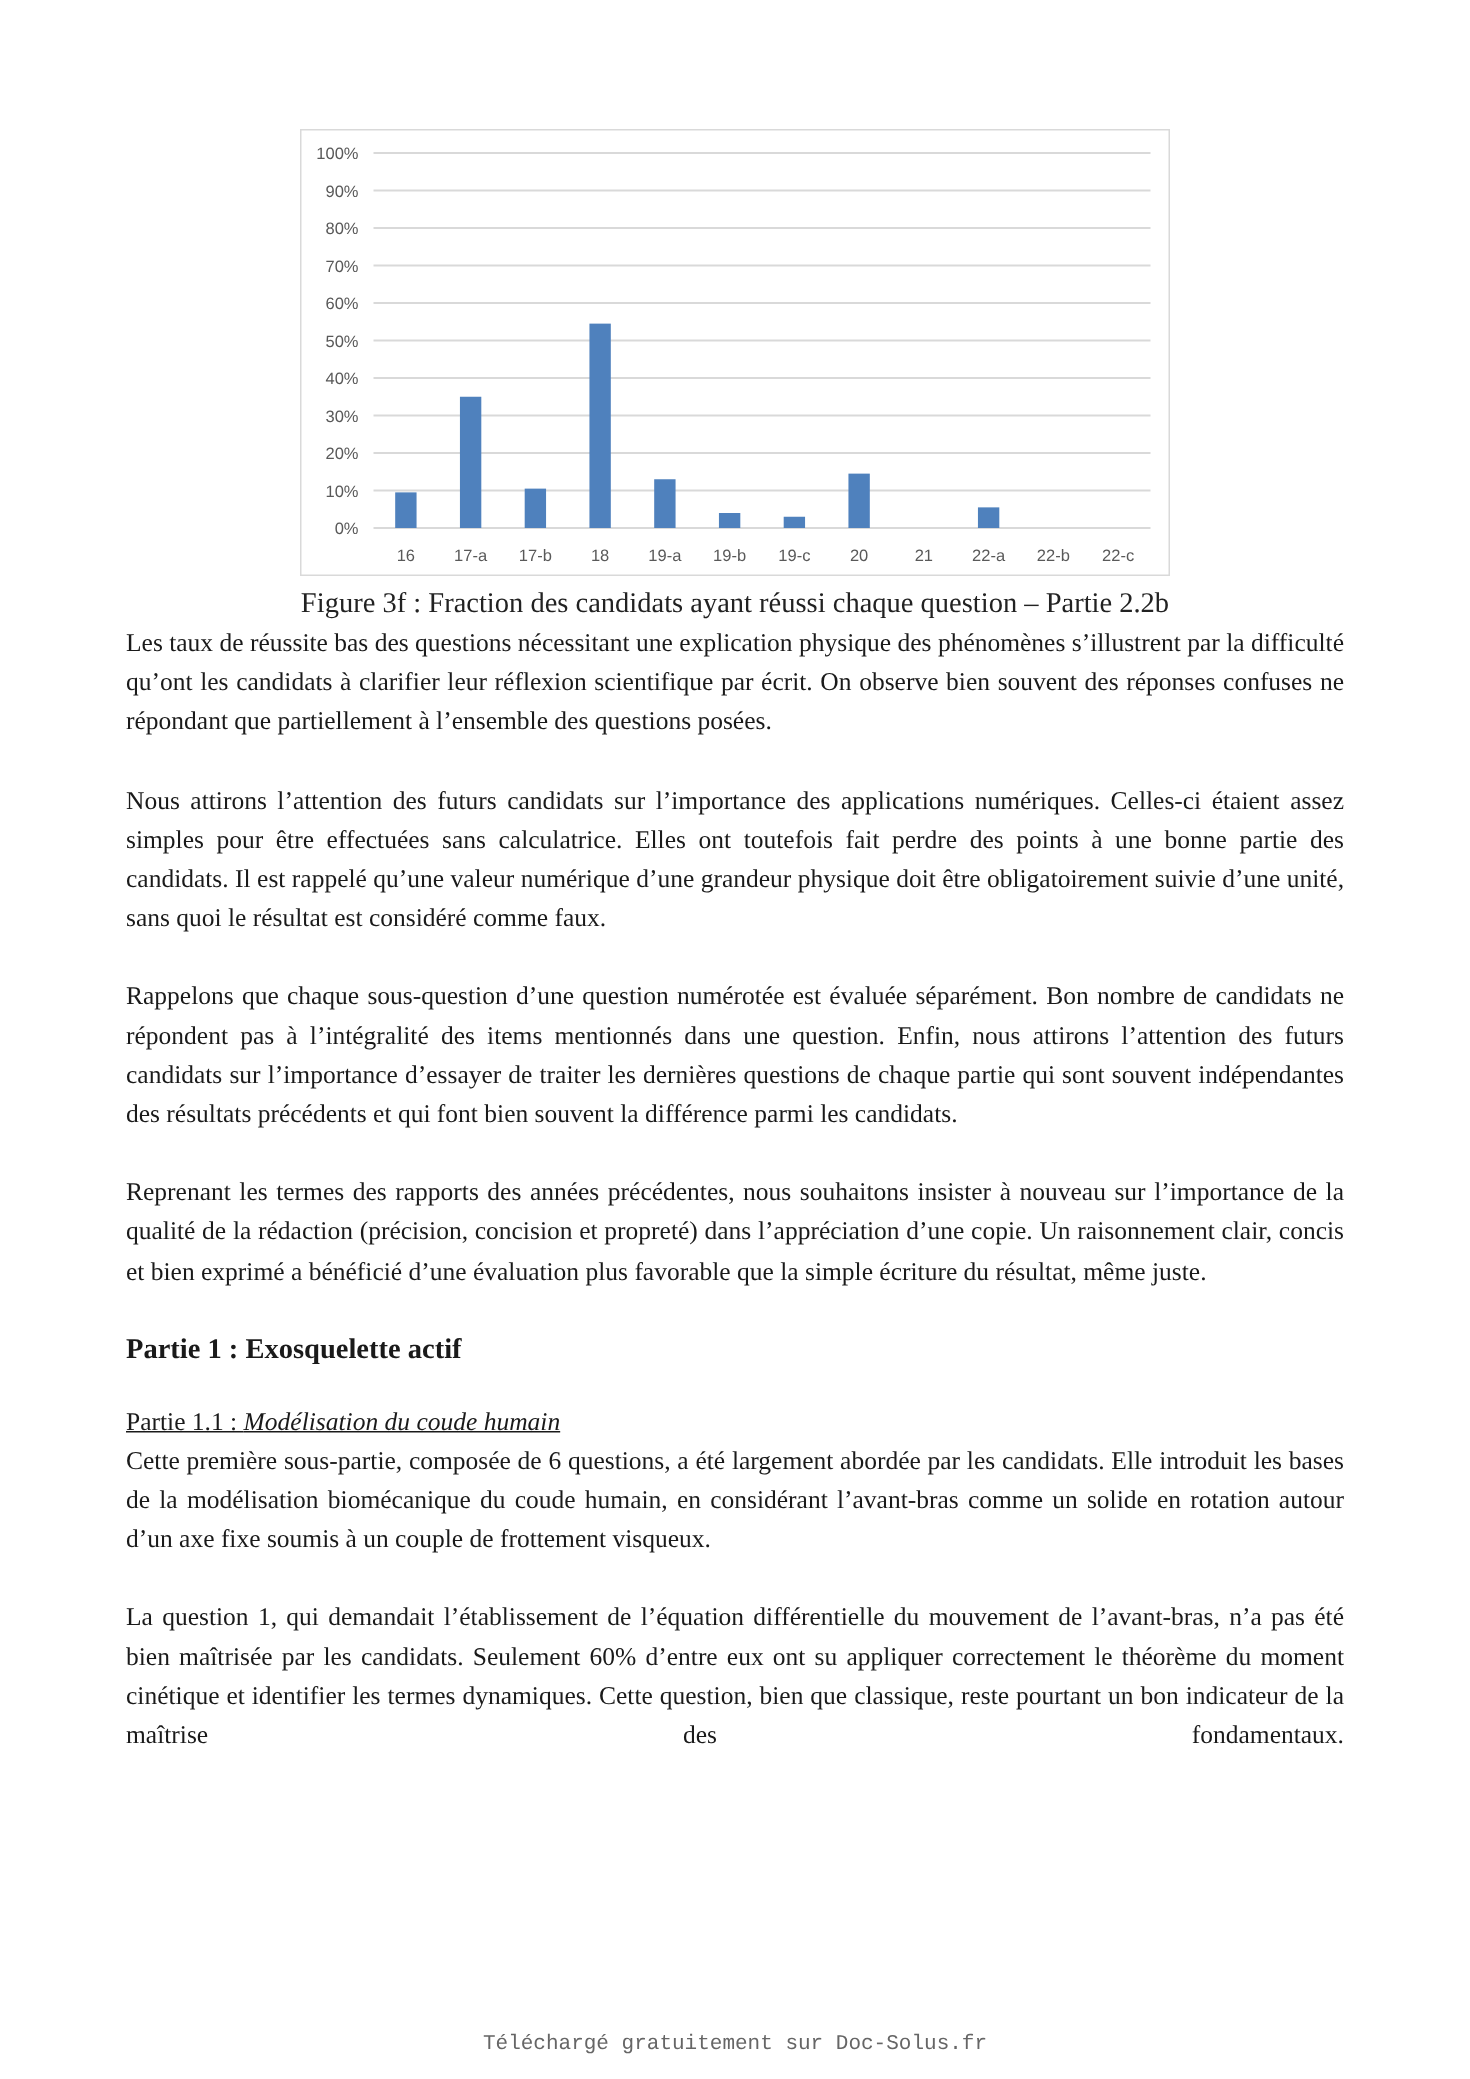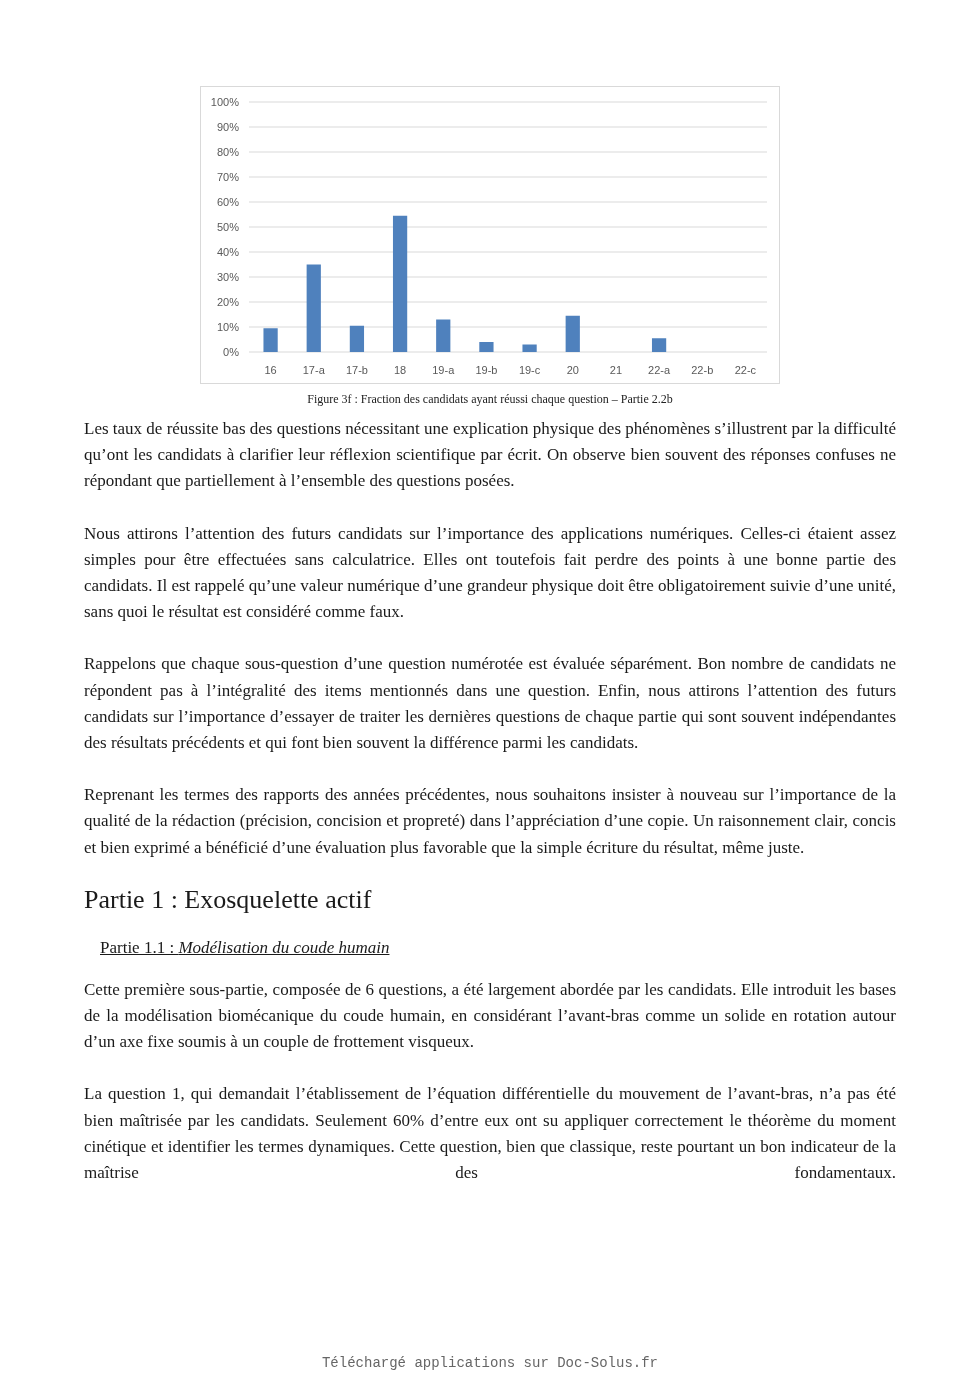--- a/index.html
+++ b/index.html
@@ -2,26 +2,26 @@
 <html><head>
 <meta charset="utf-8">
 <style>
   html, body { margin: 0; padding: 0; background: #ffffff; }
   body { width: 980px; height: 1386px; position: relative; overflow: hidden;
          font-family: "Liberation Serif", "DejaVu Serif", serif; color: #1a1a1a; }
   .chart-box { position: absolute; left: 200px; top: 86px; width: 580px; height: 298px;
                border: 1px solid #d9d9d9; background: #fff; box-sizing: border-box; }
   .chart-box svg { position: absolute; left: 0; top: 0; }
   .caption { position: absolute; left: 0; width: 980px; top: 392px; text-align: center;
-             font-size: 12px; color: #222; }
+             font-size: 19px; color: #222; }
   .content { position: absolute; left: 84px; width: 812px; top: 416px; }
   .para { font-size: 17px; line-height: 26.2px; text-align: justify; margin: 0 0 26px 0; }
   .para.last-justify { text-align-last: justify; }
-  h2.part { font-size: 26px; font-weight: normal; margin: 0 0 22px 0; line-height: 26px; }
-  .subhead { font-size: 17px; line-height: 26px; text-decoration: underline; margin: 16px; }
+  h2.part { font-size: 19px; font-weight: bold; margin: 0 0 22px 0; line-height: 26px; }
+  .subhead { font-size: 17px; line-height: 26px; text-decoration: underline; margin: 0; }
   .subhead em { font-style: italic; }
   .para.after-sub { margin-top: 0; }
   .footer { position: absolute; left: 0; width: 980px; top: 1355px; text-align: center;
             font-family: "Liberation Mono", "DejaVu Sans Mono", monospace; font-size: 14px; color: #666; }
   .tick-label { font-family: "Liberation Sans", "DejaVu Sans", sans-serif; font-size: 11px; fill: #595959; }
 </style>
 </head>
 <body>
 
 <div class="chart-box">
@@ -88,13 +88,13 @@
   <p class="para">Rappelons que chaque sous-question d’une question numérotée est évaluée séparément. Bon nombre de candidats ne répondent pas à l’intégralité des items mentionnés dans une question. Enfin, nous attirons l’attention des futurs candidats sur l’importance d’essayer de traiter les dernières questions de chaque partie qui sont souvent indépendantes des résultats précédents et qui font bien souvent la différence parmi les candidats.</p>
   <p class="para">Reprenant les termes des rapports des années précédentes, nous souhaitons insister à nouveau sur l’importance de la qualité de la rédaction (précision, concision et propreté) dans l’appréciation d’une copie. Un raisonnement clair, concis et bien exprimé a bénéficié d’une évaluation plus favorable que la simple écriture du résultat, même juste.</p>
 
   <h2 class="part">Partie 1 : Exosquelette actif</h2>
 
   <p class="subhead"><span>Partie 1.1 : </span><em>Modélisation du coude humain</em></p>
   <p class="para after-sub">Cette première sous-partie, composée de 6 questions, a été largement abordée par les candidats. Elle introduit les bases de la modélisation biomécanique du coude humain, en considérant l’avant-bras comme un solide en rotation autour d’un axe fixe soumis à un couple de frottement visqueux.</p>
   <p class="para last-justify">La question 1, qui demandait l’établissement de l’équation différentielle du mouvement de l’avant-bras, n’a pas été bien maîtrisée par les candidats. Seulement 60% d’entre eux ont su appliquer correctement le théorème du moment cinétique et identifier les termes dynamiques. Cette question, bien que classique, reste pourtant un bon indicateur de la maîtrise des fondamentaux.</p>
 </div>
 
-<div class="footer">Téléchargé applications sur Doc-Solus.fr</div>
+<div class="footer">Téléchargé gratuitement sur Doc-Solus.fr</div>
 
 </body></html>

